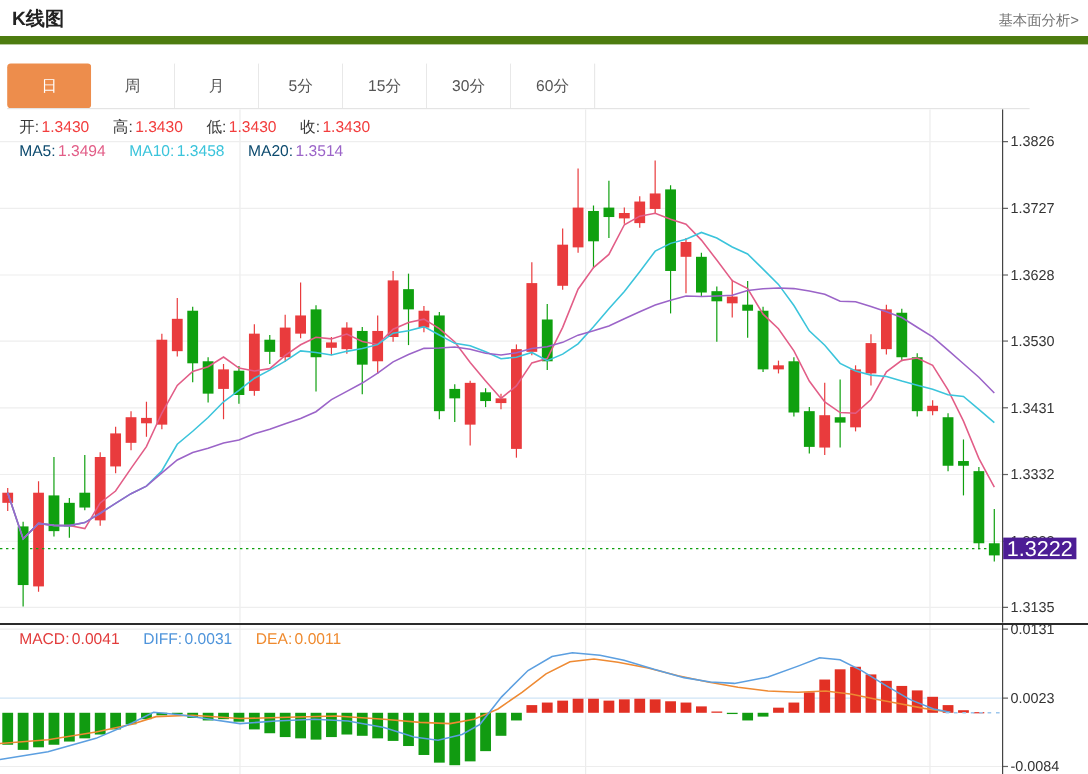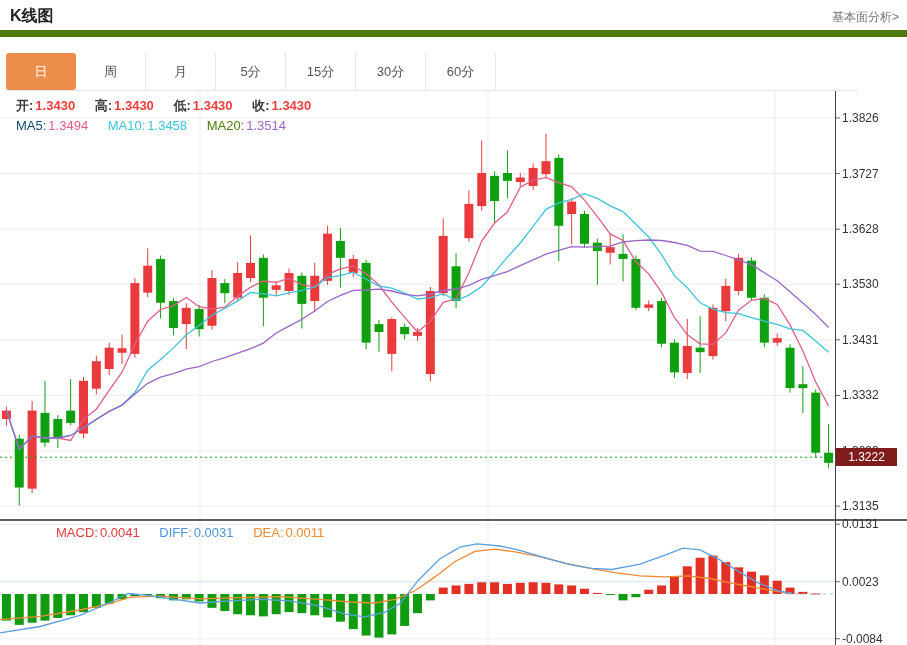--- a/index.html
+++ b/index.html
@@ -14,25 +14,25 @@
   .tab{width:70px;height:37px;font-size:13px;color:#555;background:#fff;border:none;border-right:1px solid #e8e8e8;cursor:pointer;font-family:inherit;}
   .tab.active{background:#ed8d4c;color:#fff;border-radius:3px;border-right:none;}
   
   .chart-wrap{position:relative;width:907px;height:428px;}
   .macd-wrap{position:relative;width:843px;height:132px;}
   svg{position:absolute;left:0;top:0;display:block;}
   .legend{position:absolute;left:16px;white-space:nowrap;font-size:13px;z-index:3;}
   .legend .lbl{color:#3a3a3a;margin-right:2px;}
   .legend .val{margin-right:16px;}
   .legend .val.red{color:#f23d3d;}
-  .legend-ohlc{top:6px;font-weight:bold;}
+  .legend-ohlc{top:6px;}
   .legend-ma{top:27px;}
   .legend-macd{top:6px;}
   .price-badge{position:absolute;left:836px;width:61px;height:18px;line-height:18px;text-align:center;
-    background:#7f1d1d;color:#fff;font-size:12px;z-index:4;}
+    background:#4c1d95;color:#fff;font-size:18px;z-index:4;}
 </style>
 </head>
 <body>
 
 <div class="page">
 
   <div class="header">
     <h1 class="page-title">K线图</h1>
     <a class="fund-link">基本面分析&gt;</a>
   </div>
@@ -214,21 +214,21 @@
       </svg>
     <div class="legend legend-ohlc">
       <span class="lbl">开:</span><span class="val red">1.3430</span>
       <span class="lbl">高:</span><span class="val red">1.3430</span>
       <span class="lbl">低:</span><span class="val red">1.3430</span>
       <span class="lbl">收:</span><span class="val red">1.3430</span>
     </div>
     <div class="legend legend-ma">
       <span class="lbl" style="color: #0c4a6e;">MA5:</span><span class="val" style="color: rgb(226, 93, 135);">1.3494</span>
       <span class="lbl" style="color: rgb(59, 196, 219); margin-top: 38px;">MA10:</span><span class="val" style="color: rgb(59, 196, 219);">1.3458</span>
-      <span class="lbl" style="color: #4d7c0f;">MA20:</span><span class="val" style="color: rgb(155, 100, 200);">1.3514</span>
+      <span class="lbl" style="color: #0c4a6e;">MA20:</span><span class="val" style="color: rgb(155, 100, 200);">1.3514</span>
     </div>
     <div class="price-badge" id="priceBadge" style="top: 357.215px;">1.3222</div>
   </div>
 
   <div class="macd-wrap">
     <svg id="macdChart" width="907" height="132">
         <line x1="200" y1="0" x2="200" y2="132" stroke="#ececec" stroke-width="1"></line>
         <line x1="488" y1="0" x2="488" y2="132" stroke="#ececec" stroke-width="1"></line>
         <line x1="775" y1="0" x2="775" y2="132" stroke="#ececec" stroke-width="1"></line>
         <line x1="0" y1="5.199241293030385" x2="835" y2="5.199241293030385" stroke="#ededed" stroke-width="1"></line>
@@ -305,19 +305,19 @@
         <rect x="798.3846153846154" y="72.85330320029057" width="9" height="2.130836595504249" fill="#e23024"></rect>
         <rect x="811.2307692307693" y="74.45143064691875" width="9" height="1" fill="#e23024"></rect>
         <path d="M0,100.6L40,97.4L80,91.0L110,84.6L130,78.2L160,77.1L200,79.8L240,78.7L280,77.6L320,80.3L350,83.0L375,84.0L395,80.3L415,71.8L435,57.9L455,42.5L475,32.4L495,30.2L515,32.9L540,37.7L565,44.1L590,49.4L615,53.7L640,56.9L665,57.9L688,56.9L710,59.5L730,63.8L750,67.5L770,71.3L792,74.5" fill="none" stroke="#ee8a33" stroke-width="1.3"></path>
         <path d="M0,113.9L40,107.5L80,96.3L110,83.5L128,74.5L150,76.6L175,80.3L200,84.0L230,81.9L262,80.3L290,81.9L320,87.2L345,95.2L365,97.9L385,93.1L400,84.6L418,61.7L440,39.8L460,28.1L477,24.9L500,27.0L520,31.3L545,38.8L570,45.7L592,49.4L612,50.5L640,45.2L665,36.1L683,29.2L700,30.8L718,39.8L738,52.1L758,63.8L778,71.8L792,74.5" fill="none" stroke="#5c9fe0" stroke-width="1.3"></path>
         <line x1="788" y1="74.98413979579482" x2="833" y2="74.98413979579482" stroke="#9cc6ec" stroke-width="1.2" stroke-dasharray="3,4"></line>
         <line x1="835.5" y1="0" x2="835.5" y2="132" stroke="#444" stroke-width="1"></line>
         <line x1="0" y1="1" x2="907" y2="1" stroke="#2b2b2b" stroke-width="1.6"></line>
         <line x1="0" y1="128" x2="907" y2="128" stroke="#2b2b2b" stroke-width="1.6"></line>
       </svg>
     <div class="legend legend-macd">
-      <span class="lbl" style="color: rgb(226, 59, 59); margin-left: 40px;">MACD:</span><span class="val" style="color: rgb(226, 59, 59);">0.0041</span>
+      <span class="lbl" style="color: rgb(226, 59, 59);">MACD:</span><span class="val" style="color: rgb(226, 59, 59);">0.0041</span>
       <span class="lbl" style="color: rgb(78, 148, 219); text-align: center;">DIFF:</span><span class="val" style="color: rgb(78, 148, 219);">0.0031</span>
       <span class="lbl" style="color: rgb(239, 138, 46);">DEA:</span><span class="val" style="color: rgb(239, 138, 46);">0.0011</span>
     </div>
   </div>
 
 </div>
 
 </body></html>

